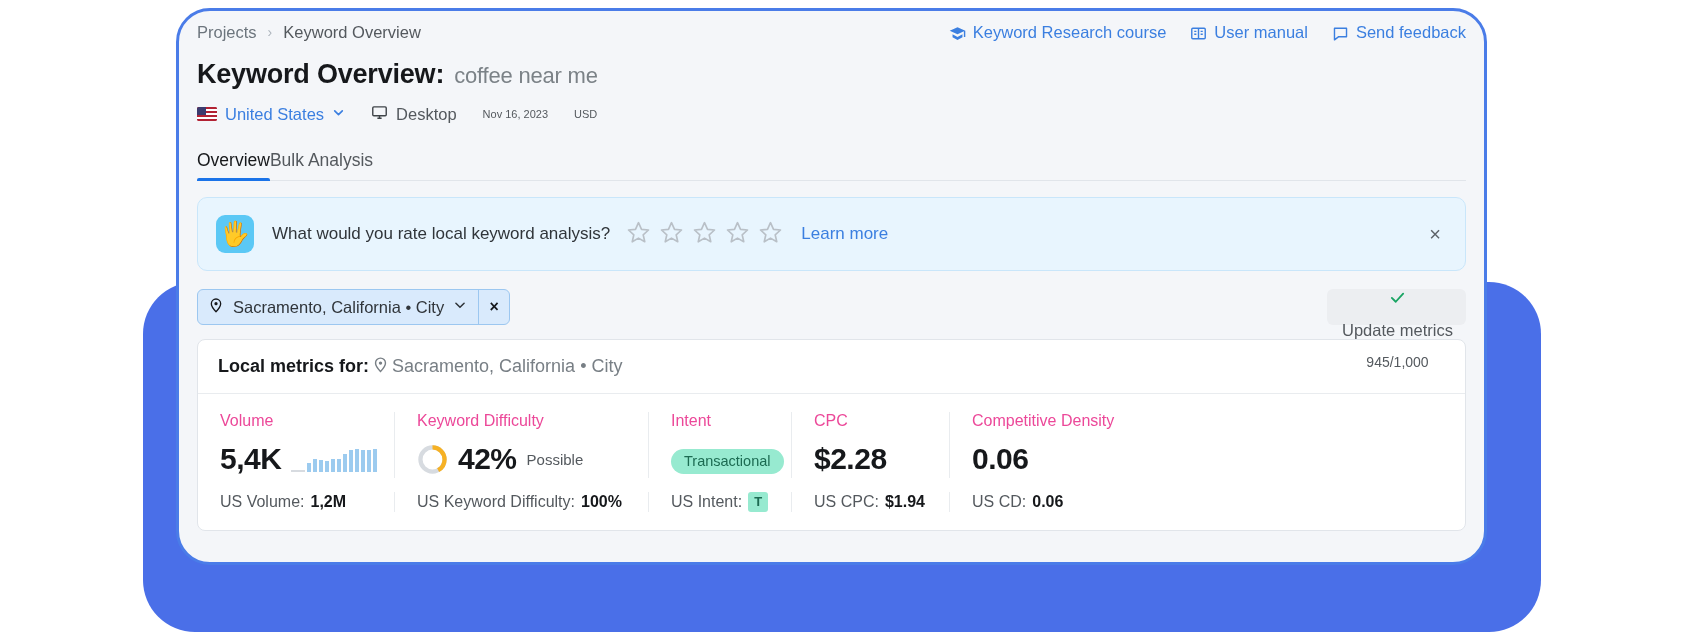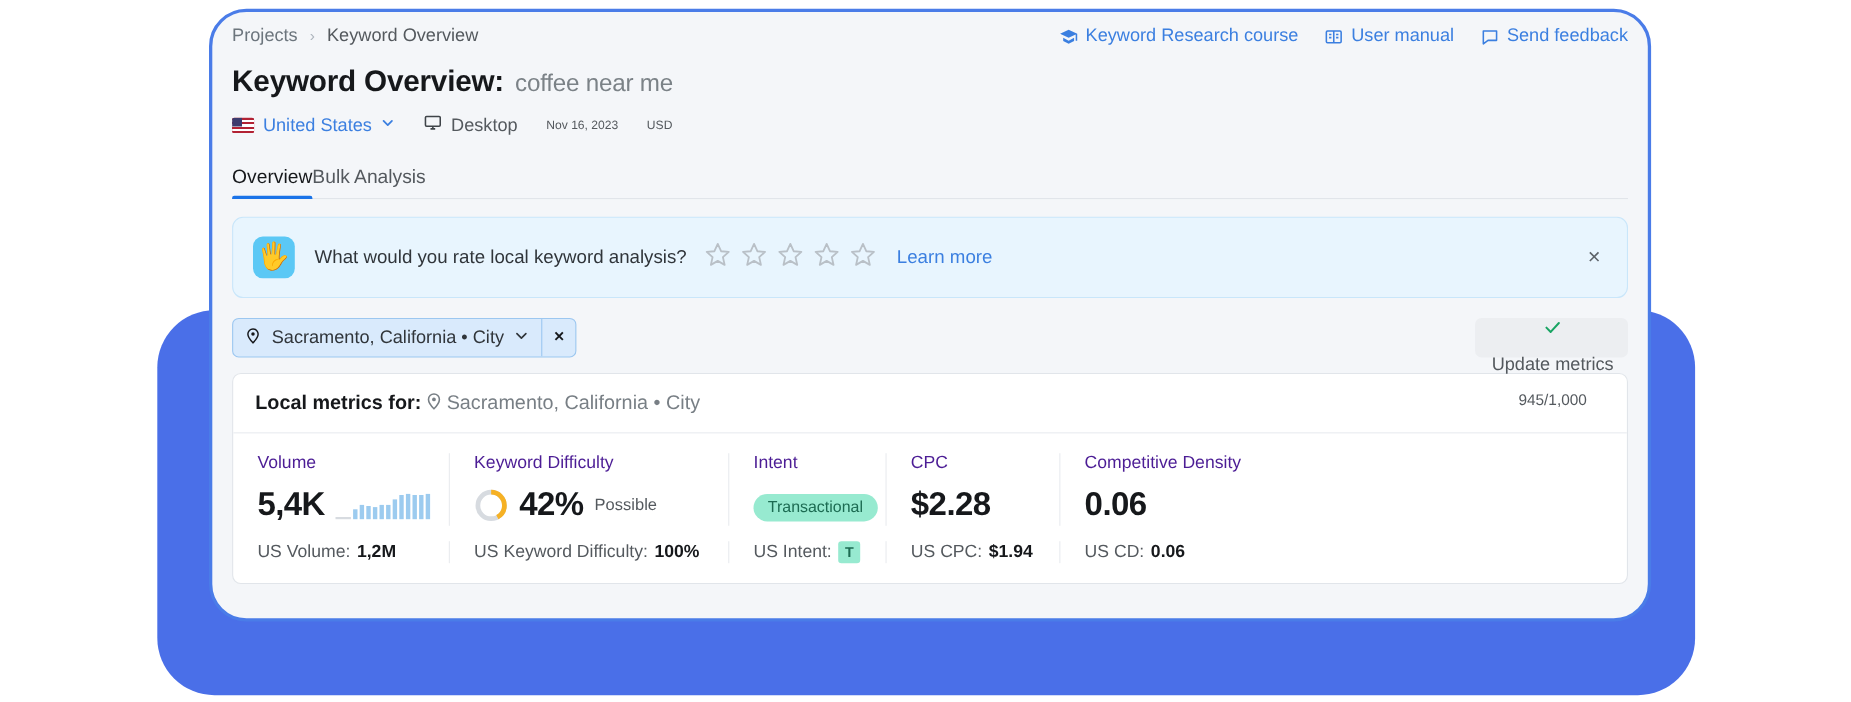--- a/index.html
+++ b/index.html
@@ -27,21 +27,21 @@
     width: 1398px;
     height: 350px;
     background: #4a6fe8;
     border-radius: 52px;
     z-index: 1;
   }
 
   
   .app-card {
     position: absolute;
-    left: 190px;
+    left: 176px;
     top: 8px;
     width: 1311px;
     height: 557px;
     background: #f4f6f9;
     border: 3px solid #4a7ce8;
     border-radius: 34px;
     z-index: 2;
     overflow: hidden;
   }
 
@@ -304,21 +304,21 @@
   }
   .metric-col {
     padding: 0 22px;
     border-left: 1px solid #e9ecef;
     display: flex;
     flex-direction: column;
   }
   .metric-col:first-child { border-left: none; }
   .metric-label {
     font-size: 16px;
-    color: #4c1d95;
+    color: #ec4899;
     margin-bottom: 10px;
   }
   .metric-value-row {
     display: flex;
     align-items: center;
     gap: 10px;
     height: 38px;
   }
   .metric-value {
     font-size: 30px;

